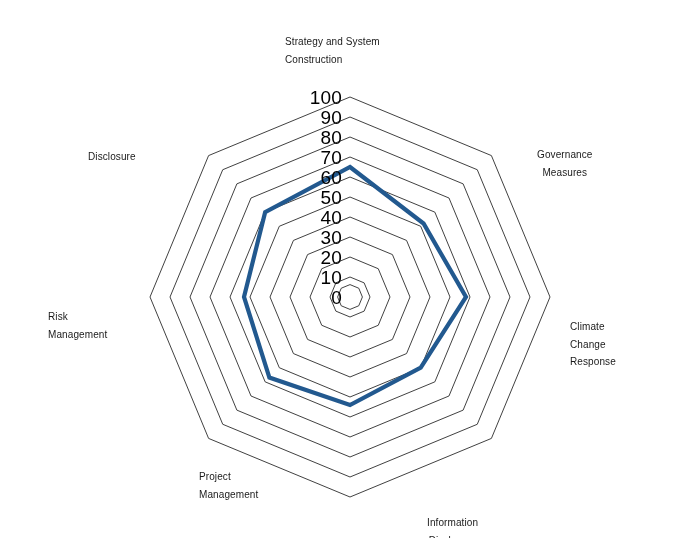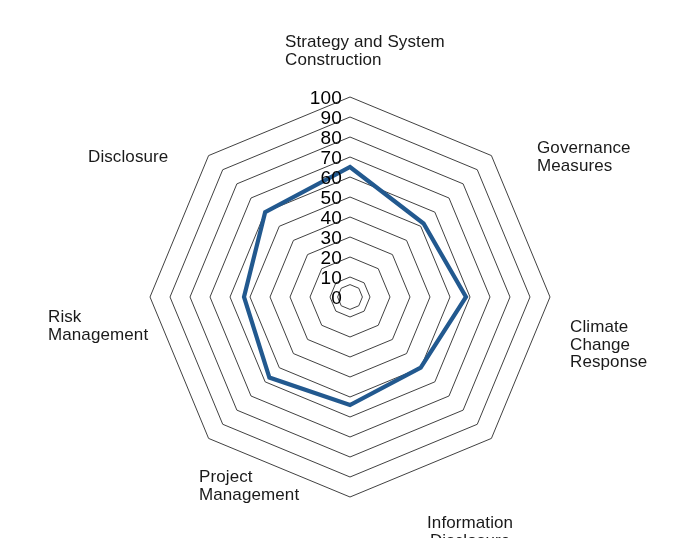--- a/index.html
+++ b/index.html
@@ -44,21 +44,21 @@
     stroke-linecap: butt;
   }
   .tick-label {
     font-family: "Liberation Sans", sans-serif;
     font-size: 19px;
     fill: #000000;
     letter-spacing: 0.2px;
   }
   .cat-block {
     position: absolute;
-    font-size: 17px;
+    font-size: 10px;
     line-height: 17.5px;
     color: #1a1a1a;
     white-space: pre-line;
     letter-spacing: 0.1px;
   }
 </style>
 </head>
 <body>
 
 <div id="chart-root">
@@ -91,21 +91,21 @@
         <text x="342.00" y="164.00" text-anchor="end" class="tick-label">70</text>
         <text x="342.00" y="144.00" text-anchor="end" class="tick-label">80</text>
         <text x="342.00" y="124.00" text-anchor="end" class="tick-label">90</text>
         <text x="342.00" y="104.00" text-anchor="end" class="tick-label">100</text>
       </g>
   </svg>
 
   <div class="cat-block" style="left:285px; top:33px; text-align:left;">Strategy and System
 Construction</div>
 
-  <div class="cat-block" style="left:537px; top:139px; text-align:left;">Governance
+  <div class="cat-block" style="left:537px; top:146px; text-align:center;">Governance
 Measures</div>
 
   <div class="cat-block" style="left:570px; top:318px; text-align:left;">Climate
 Change
 Response</div>
 
   <div class="cat-block" style="left:427px; top:514px; text-align:center;">Information
 Disclosure</div>
 
   <div class="cat-block" style="left:199px; top:468px; text-align:left;">Project

